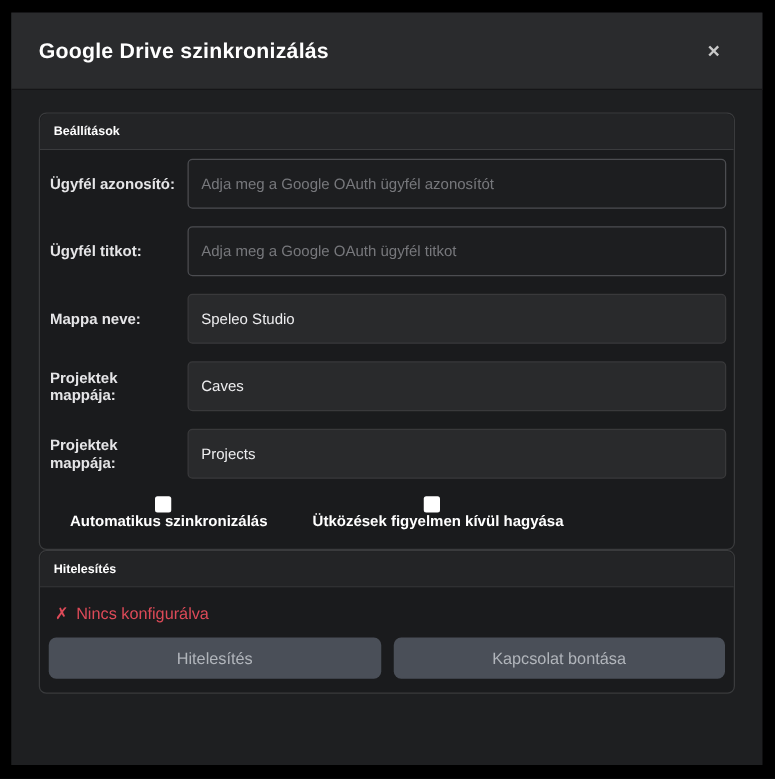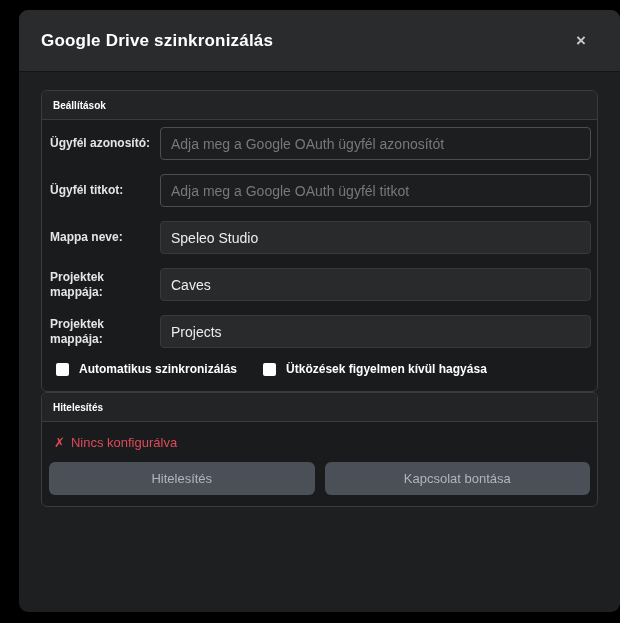--- a/index.html
+++ b/index.html
@@ -5,24 +5,24 @@
   html, body { margin: 0; padding: 0; }
   body {
     width: 620px; height: 623px;
     background: #000000;
     font-family: "Liberation Sans", sans-serif;
     position: relative;
     overflow: hidden;
   }
   .dialog {
     position: absolute;
-    left: 19px; top: 10px;
+    left: 9px; top: 10px;
     width: 601px; height: 602px;
     background: #1e1f21;
-    border-radius: 9px;
+    border-radius: 0;
     overflow: hidden;
     box-sizing: border-box;
   }
   .dialog-header {
     height: 62px;
     background: #2a2b2d;
     border-bottom: 1px solid #151517;
     display: flex;
     align-items: center;
     justify-content: space-between;
@@ -74,27 +74,27 @@
     width: 110px;
     min-width: 110px;
     color: #e5e5e7;
     font-size: 12px;
     font-weight: bold;
     padding-left: 2px;
     line-height: 1.2;
   }
   .field-input {
     flex: 1;
-    height: 33px;
+    height: 40px;
     box-sizing: border-box;
     background: #292a2c;
     border: 1px solid #39393b;
     border-radius: 4px;
     color: #ededef;
-    font-size: 14px;
+    font-size: 12px;
     padding: 0 10px;
     font-family: "Liberation Sans", sans-serif;
     outline: none;
   }
   .field-input.empty {
     background: #1d1e20;
     border: 1px solid #4c4d51;
   }
   .field-input::placeholder {
     color: #77787c;
@@ -104,20 +104,21 @@
     display: flex;
     align-items: center;
     margin-top: 4px;
     padding-left: 8px;
   }
   .checkbox-group {
     display: flex;
     align-items: center;
     margin-right: 26px;
     cursor: pointer;
+    flex-direction: column;
   }
   .checkbox {
     width: 13px; height: 13px;
     background: #ffffff;
     border-radius: 2px;
     flex-shrink: 0;
   }
   .checkbox-label {
     margin-left: 10px;
     color: #ffffff;

